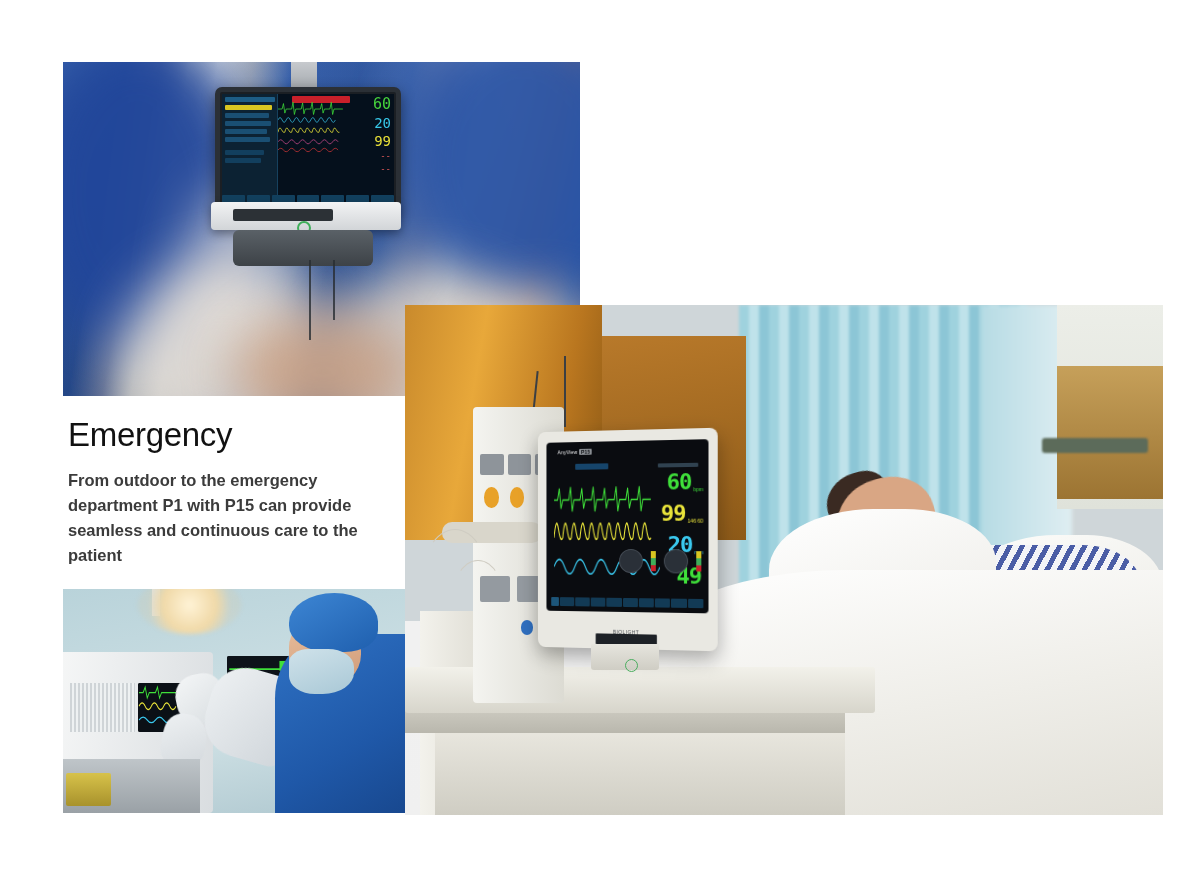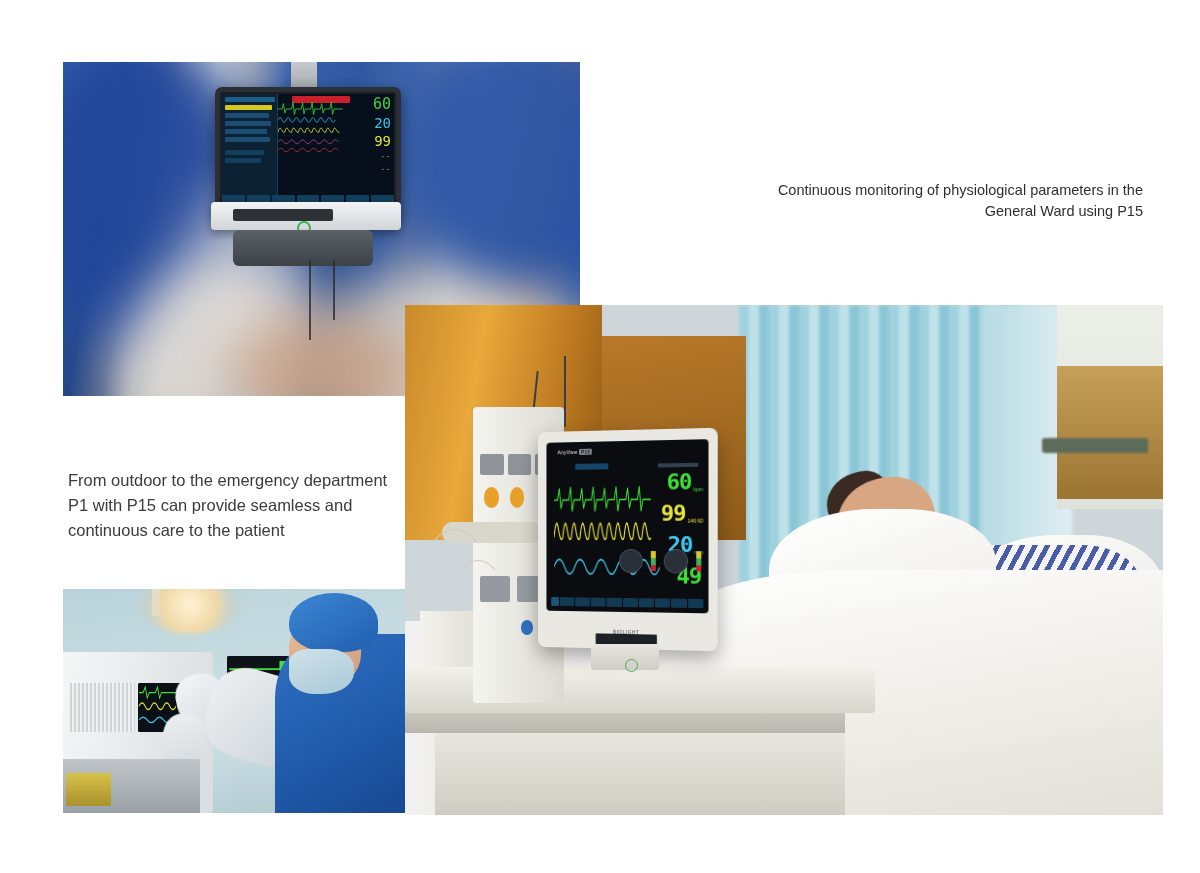--- a/index.html
+++ b/index.html
@@ -352,21 +352,21 @@
   #emergency-title {
     position:absolute; left:5px; top:10px;
     font-size: 33px;
     color:#111111;
     letter-spacing:-0.3px;
   }
   #emergency-body {
     position:absolute; left:5px; top:62px; width: 320px;
     font-size: 16.5px;
     line-height: 25px;
-    font-weight: normal;
+    font-weight: bold;
     color:#3b3b3b;
   }
 
   #ward-title {
     position:absolute; right:57px; top:68px;
     font-size: 33px;
     color:#111111;
     letter-spacing:-0.2px;
     text-align:right;
   }
@@ -583,18 +583,18 @@
     <div class="or or-arm"></div>
     <div class="or or-scrub"></div>
     <div class="or or-face"></div>
     <div class="or or-cap"></div>
     <div class="or or-mask"></div>
     <div class="or or-cart"></div>
     <div class="or or-yellow"></div>
   </div>
 
   <div id="emergency-panel">
+    <div id="emergency-title">Emergency</div>
     <div id="emergency-body">From outdoor to the emergency department P1 with P15 can provide seamless and continuous care to the patient</div>
   </div>
 
-  <div id="ward-body">Continuous monitoring of physiological parameters in the General Ward using P15</div>
 
 </div>
 
 </body></html>

